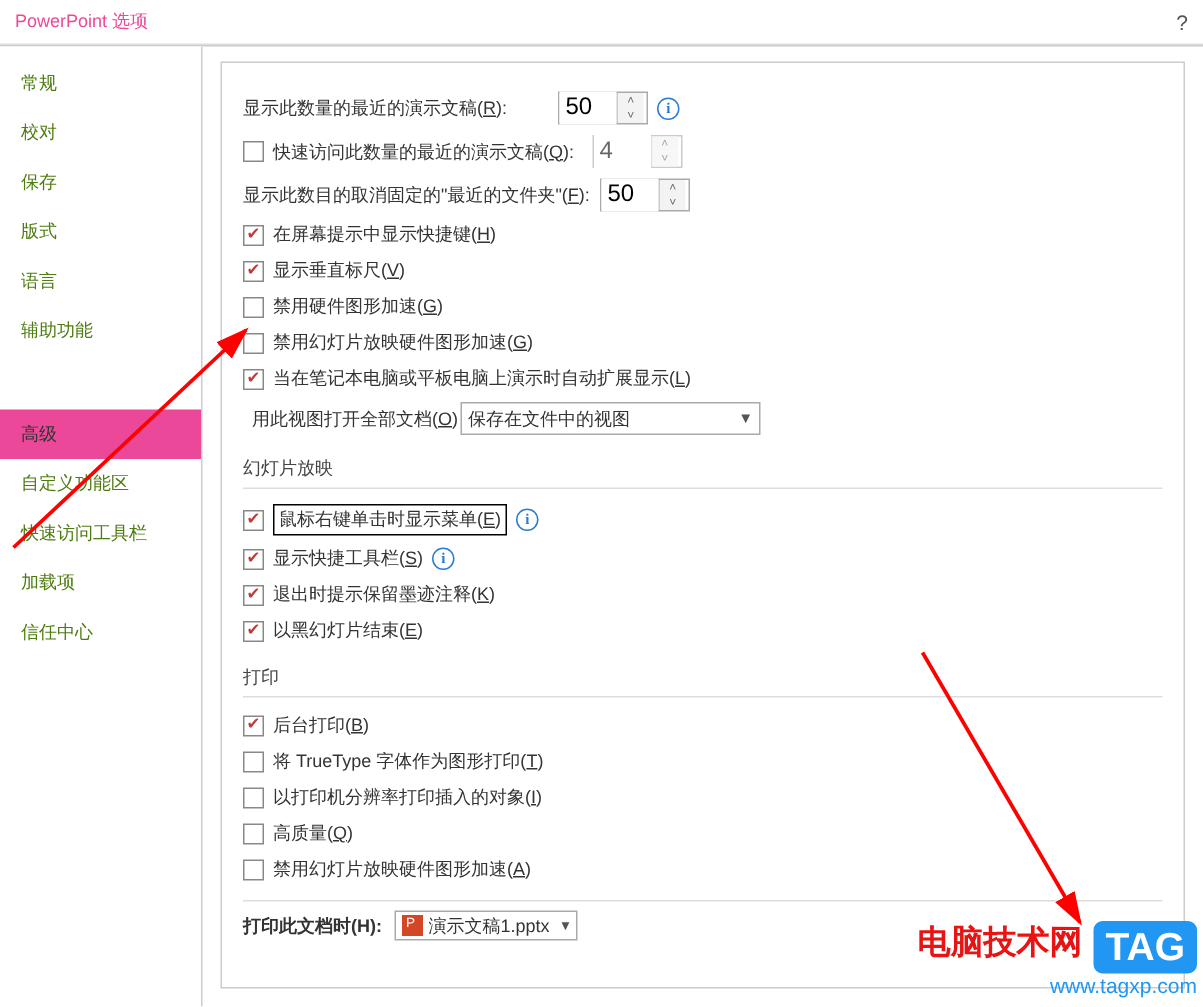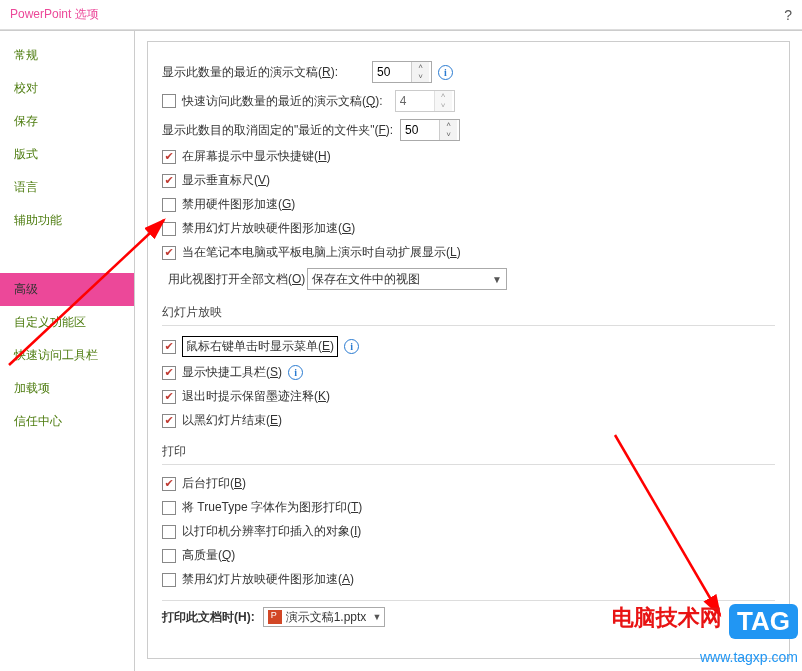--- a/index.html
+++ b/index.html
@@ -13,34 +13,34 @@
 .sidebar-item.active { background: #ec4899; color: #333; margin-top: 36px; }
 .content { flex: 1; overflow-y: auto; padding: 10px 12px; position: relative; }
 .content-inner { border: 1px solid #ccc; padding: 12px 14px 20px 14px; min-height: 618px; }
 .row { display: flex; align-items: center; margin: 7px 0; }
 .row .label { min-width: 210px; }
 .row .labelnarrow { min-width: 145px; padding-left: 6px; }
 .checkbox-row { display: flex; align-items: center; margin: 7px 0; }
 .cb { width: 14px; height: 14px; border: 1px solid #888; display: inline-flex; align-items: center; justify-content: center; margin-right: 6px; flex-shrink: 0; }
 .cb.checked::after { content: '✔'; color: #c03c34; font-size: 11px; line-height: 1; }
 .spinbox { display: inline-flex; align-items: center; border: 1px solid #aaa; height: 22px; width: 60px; }
-.spinbox input { border: none; width: 38px; padding: 2px 4px; font-size: 12px; outline: none; }
+.spinbox input { border: none; width: 38px; padding: 2px 4px; font-size: 16px; outline: none; }
 .spinbox .spinbtns { width: 18px; display: flex; flex-direction: column; border-left: 1px solid #ccc; }
 .spinbox .spinbtn { height: 10px; font-size: 8px; text-align: center; line-height: 9px; color: #666; background: #f3f3f3; cursor: pointer; }
 .info-icon { width: 15px; height: 15px; border-radius: 50%; border: 1.5px solid #2a7bd1; color: #2a7bd1; display: inline-flex; align-items: center; justify-content: center; font-size: 10px; font-weight: bold; margin-left: 6px; font-family: serif; }
 .section-header { color: #444; font-weight: normal; margin: 14px 0 10px 0; border-bottom: 1px solid #ddd; padding-bottom: 4px; }
 .combo { border: 1px solid #aaa; height: 22px; display: inline-flex; align-items: center; padding: 0 4px; min-width: 200px; position: relative; }
 .combo .arrow { position: absolute; right: 4px; font-size: 10px; color: #555; }
 .underline { text-decoration: underline; }
 .highlight-box { border: 1.5px solid #000; padding: 1px 3px; display: inline-block; text-align: right; }
 .arrow-svg { position: absolute; pointer-events: none; }
 .watermark { position: absolute; right: 4px; bottom: 6px; text-align: right; }
 .watermark .line1 { color: #e81313; font-weight: bold; font-size: 22px; }
 .watermark .tag { display: inline-block; background: #2196f3; color: #fff; font-weight: bold; font-size: 26px; padding: 2px 8px; border-radius: 6px; margin-left: 4px; vertical-align: middle; }
-.watermark .line2 { color: #2196f3; font-size: 14px; margin-top: 10px; }
+.watermark .line2 { color: #2196f3; font-size: 14px; margin-top: 0; }
 .print-doc-row { display:flex; align-items:center; border-top:1px solid #ddd; padding-top:6px; margin-top:12px; }
 .print-doc-combo { border:1px solid #aaa; display:inline-flex; align-items:center; padding:1px 18px 1px 4px; position:relative; margin-left:8px; height:20px; }
 .print-doc-combo .picon { width:14px;height:14px; background:#d24726; margin-right:4px; display:inline-block; position:relative; }
 .print-doc-combo .picon::after { content:'P'; color:#fff; font-size:9px; position:absolute; left:3px; top:0; }
 .print-doc-combo .arrow { position:absolute; right:3px; font-size:9px; color:#555; }
 </style>
 </head>
 <body>
 
 <div class="titlebar">

